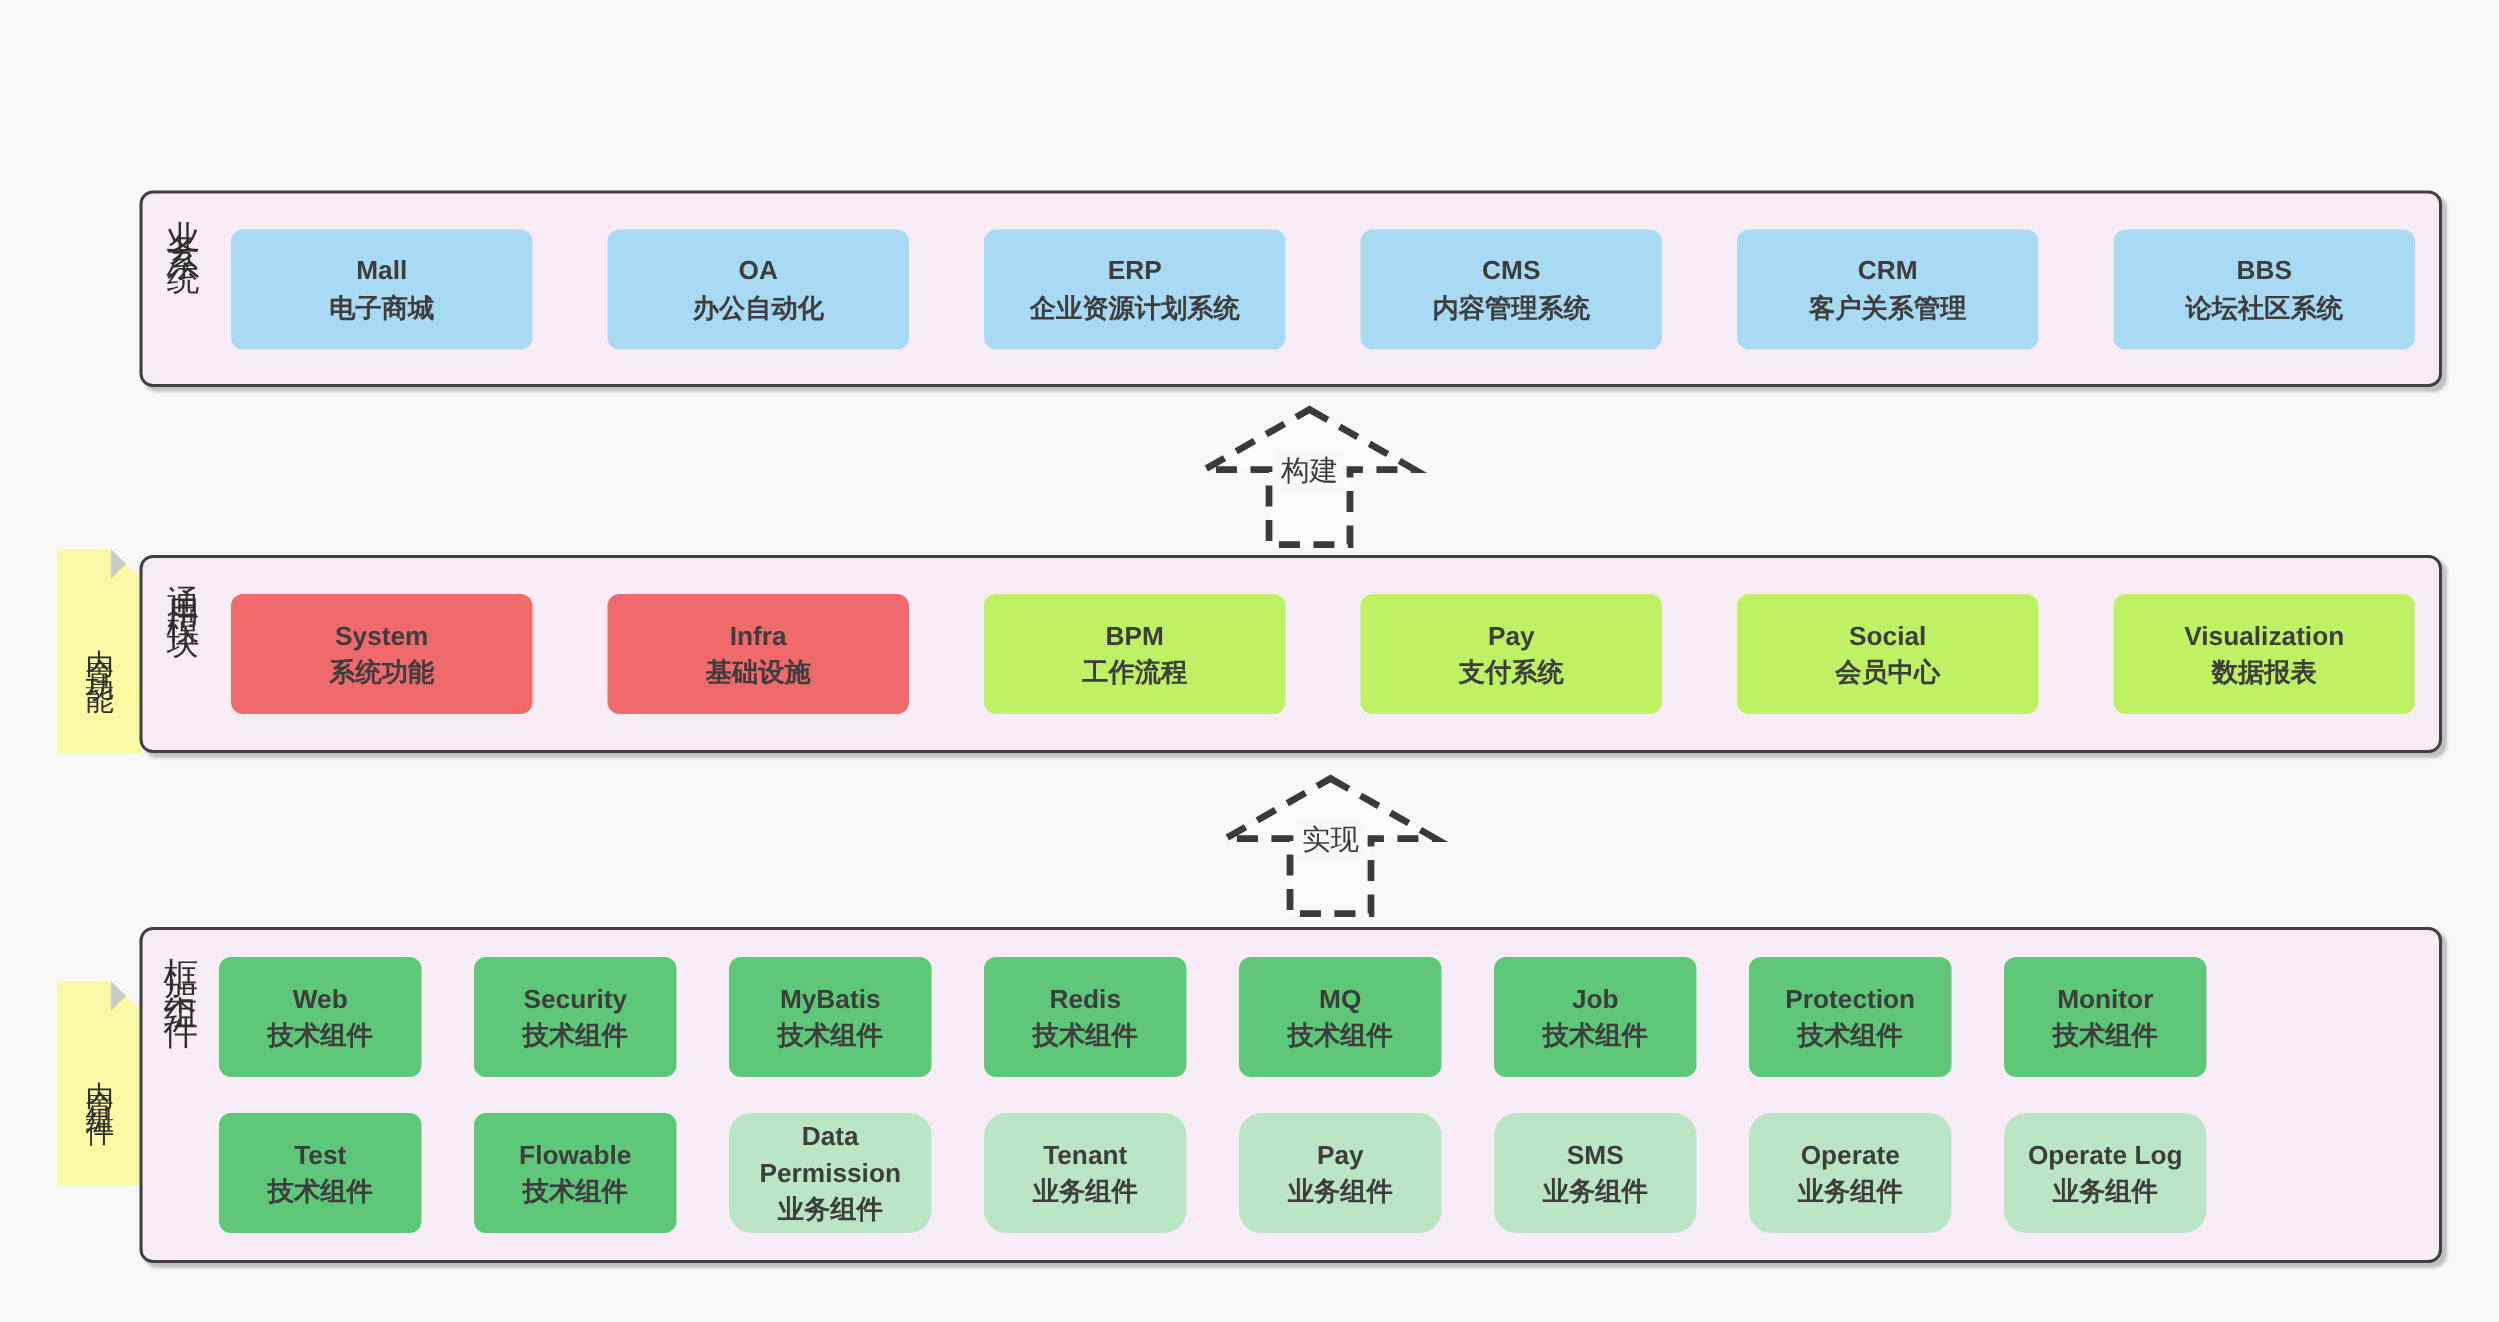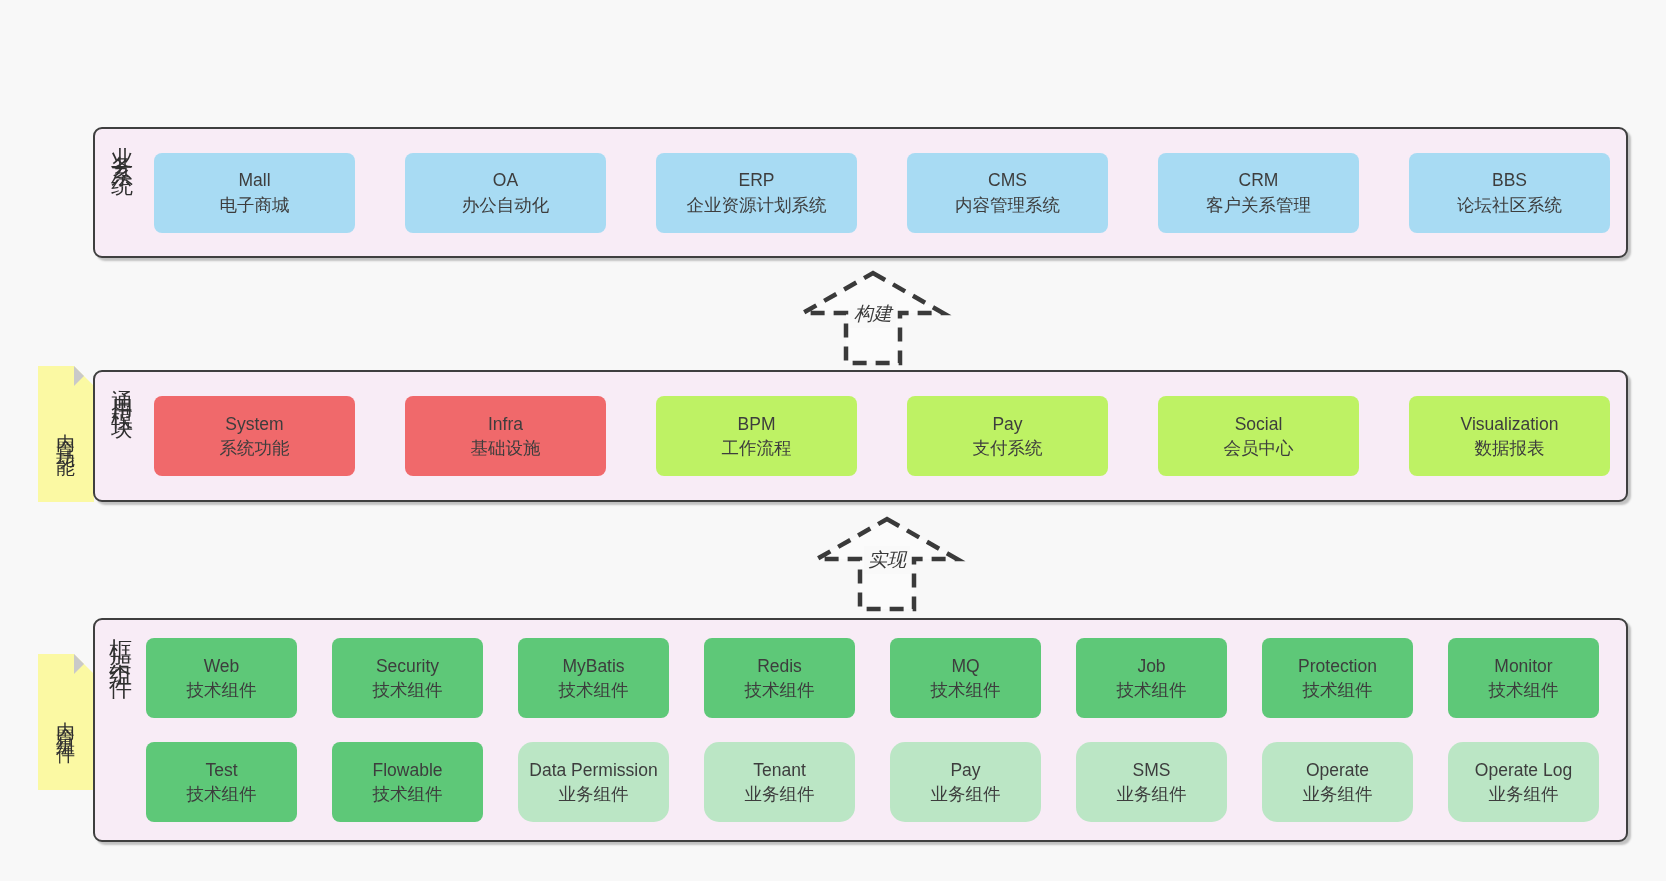--- a/index.html
+++ b/index.html
@@ -29,29 +29,29 @@
     font-size:22px;color:#2f2f2f;line-height:1;letter-spacing:9px;
   }
   #sec-components .v-label{font-size:23px;letter-spacing:13px;left:14px;}
 
   .rows-wrap{
     flex:1;display:flex;flex-direction:column;gap:24px;
     margin-left:59px;margin-right:16px;
   }
   #sec-components .rows-wrap{margin-left:51px;margin-right:28px;}
 
-  .box-row{display:flex;gap:50px;}
+  .box-row{display:flex;gap:50px;font-weight:bold;}
   #sec-components .box-row{gap:35px;}
 
   .box{
     width:201px;height:80px;border-radius:8px;box-sizing:border-box;
     display:flex;flex-direction:column;align-items:center;justify-content:center;
     text-align:center;font-size:17.5px;line-height:1.4;padding:2px 8px;
   }
-  #sec-components .box{width:151px;}
+  #sec-components .box{width:135px;}
   .box.blue{background:#a8dbf3;}
   .box.red{background:#f0696b;}
   .box.pink{background:#bef264;}
   .box.green{background:#5ec878;}
   .box.lightgreen{background:#bbe6c5;border-radius:15px;}
 
   
   .note{
     position:absolute;left:38px;width:56px;height:136px;
     background:#fbf9a3;
@@ -75,21 +75,20 @@
 
   
   .arrow{position:absolute;width:150px;height:100px;}
   #arrow-build{left:798px;top:268px;}
   #arrow-implement{left:812px;top:514px;}
   .arrow svg{position:absolute;inset:0;overflow:visible;}
   .arrow-label{
     position:absolute;left:50%;top:32px;transform:translateX(-50%);
     background:#f9f9f9;padding:1px 4px;font-size:19px;color:#3a3a3a;
     white-space:nowrap;
-    font-style:italic;
   }
 </style>
 </head>
 <body>
 
 <div class="canvas">
 
   <div class="note" id="note-modules">
     <span class="note-text">内置功能</span>
   </div>

